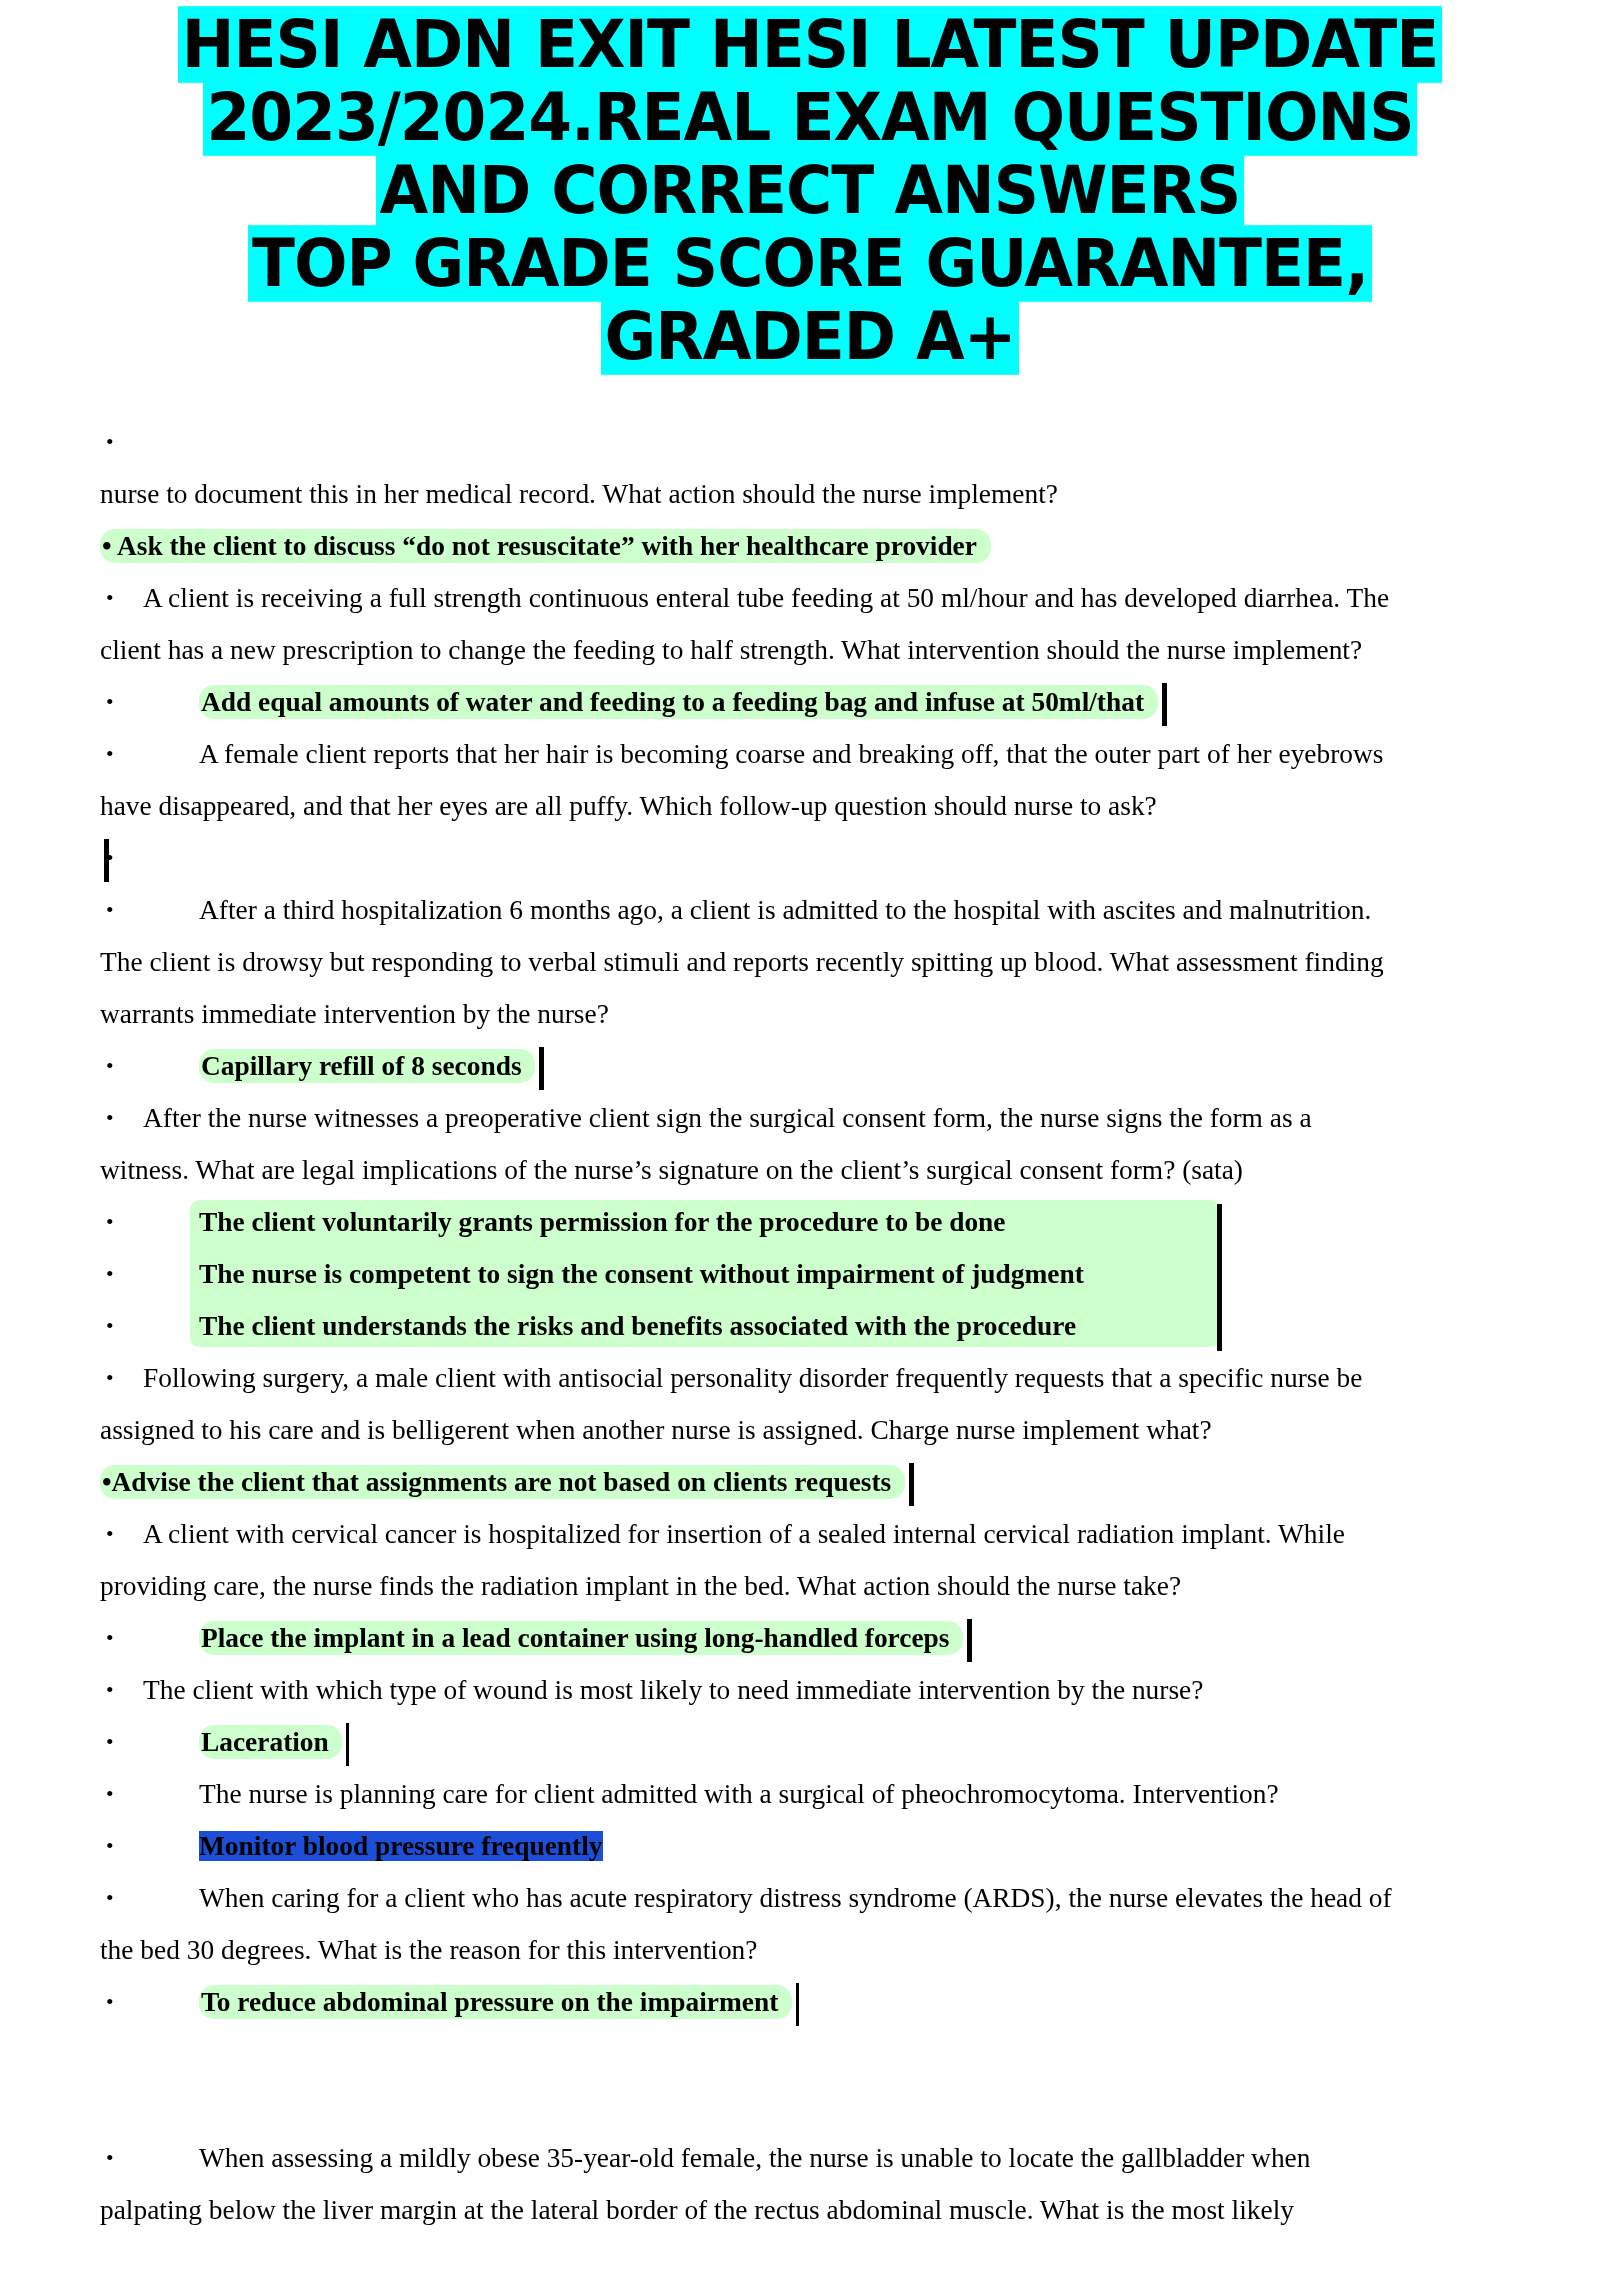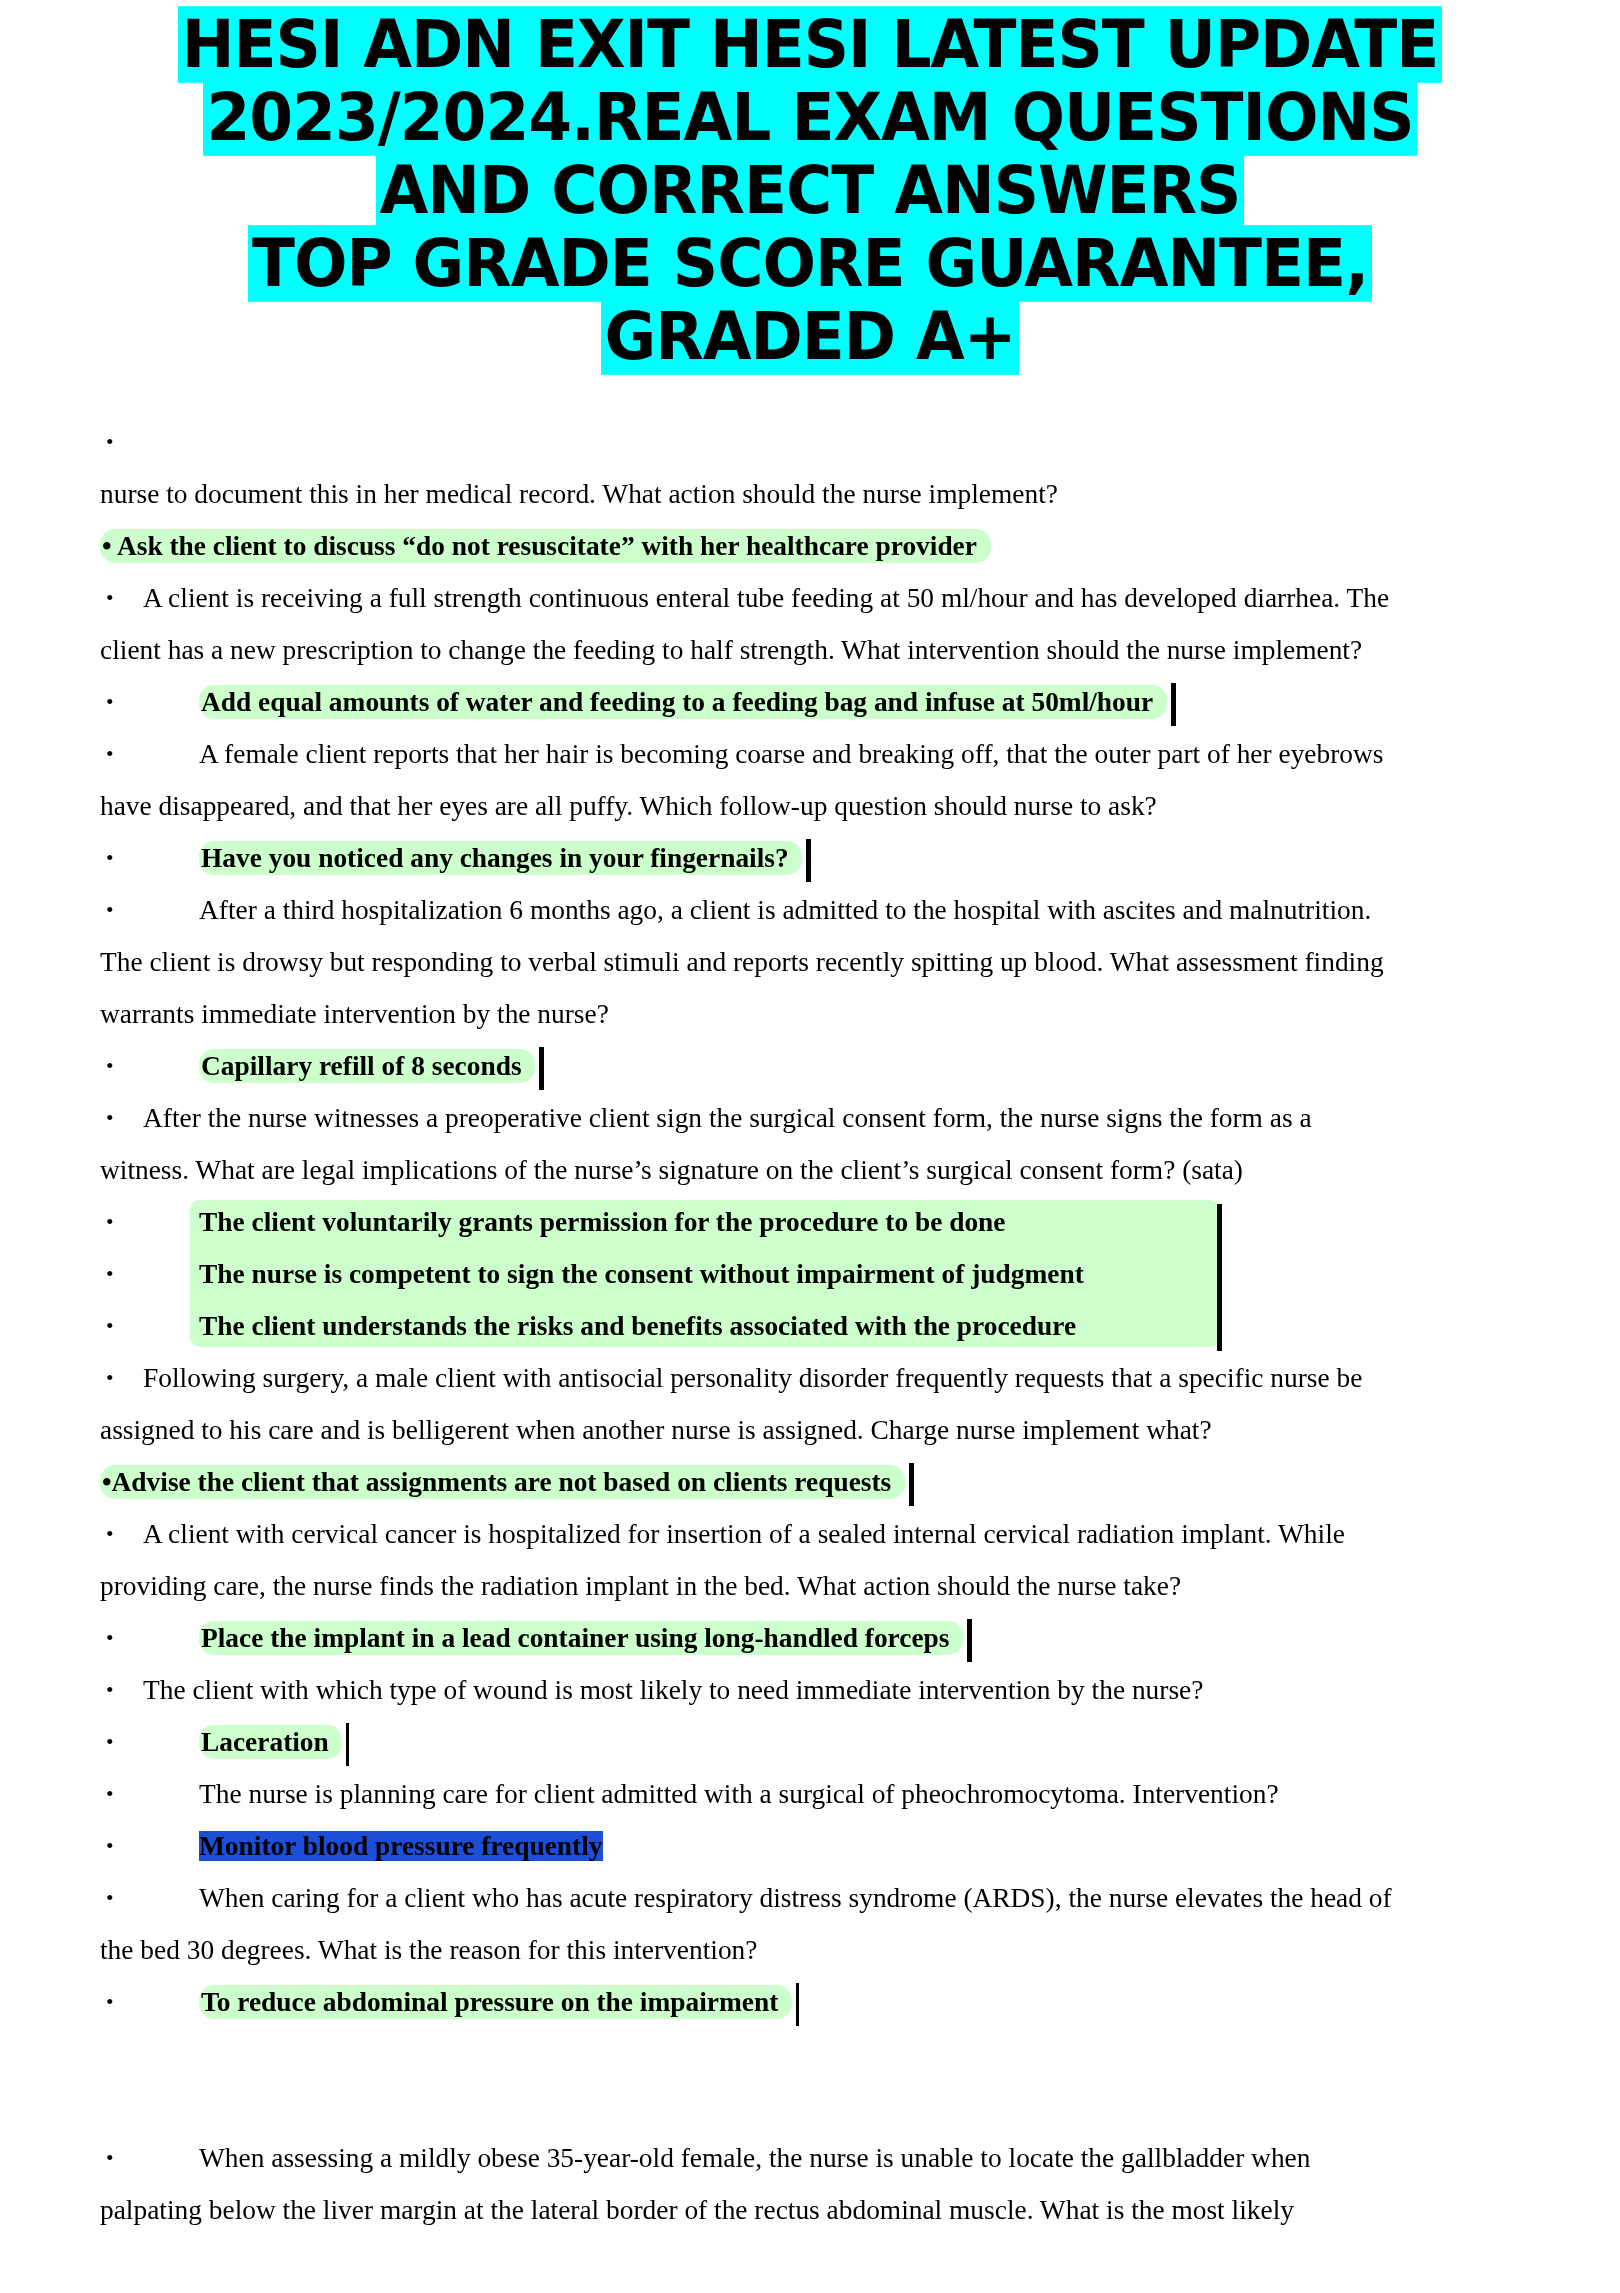--- a/index.html
+++ b/index.html
@@ -35,25 +35,25 @@
 </div>
 
 <div class="body">
 
   <div class="line"><span class="bullet">•</span></div>
   <div class="line"><span>nurse to document this in her medical record. What action should the nurse implement?</span></div>
   <div class="line"><span class="ans hl-green"><span class="inline-bullet">•</span> <span>Ask the client to discuss “do not resuscitate” with her healthcare provider</span></span></div>
 
   <div class="line"><span class="bullet">•</span><span class="q-first">A client is receiving a full strength continuous enteral tube feeding at 50 ml/hour and has developed diarrhea. The</span></div>
   <div class="line"><span>client has a new prescription to change the feeding to half strength. What intervention should the nurse implement?</span></div>
-  <div class="line"><span class="bullet">•</span><span class="q-tab"><span class="ans hl-green">Add equal amounts of water and feeding to a feeding bag and infuse at 50ml/hour</span></span><span class="bar"></span></div>
+  <div class="line"><span class="bullet">•</span><span class="q-tab"><span class="ans hl-green">Add equal amounts of water and feeding to a feeding bag and infuse at 50ml/that</span></span><span class="bar"></span></div>
 
   <div class="line"><span class="bullet">•</span><span class="q-tab">A female client reports that her hair is becoming coarse and breaking off, that the outer part of her eyebrows</span></div>
   <div class="line"><span>have disappeared, and that her eyes are all puffy. Which follow-up question should nurse to ask?</span></div>
-  <div class="line"><span class="bullet">•</span><span class="q-tab"><span class="ans hl-green">Have you noticed any changes in your fingernails?</span></span><span class="bar"></span></div>
+  <div class="line"><span class="bullet">•</span><span class="bar"></span></div>
 
   <div class="line"><span class="bullet">•</span><span class="q-tab">After a third hospitalization 6 months ago, a client is admitted to the hospital with ascites and malnutrition.</span></div>
   <div class="line"><span>The client is drowsy but responding to verbal stimuli and reports recently spitting up blood. What assessment finding</span></div>
   <div class="line"><span>warrants immediate intervention by the nurse?</span></div>
   <div class="line"><span class="bullet">•</span><span class="q-tab"><span class="ans hl-green">Capillary refill of 8 seconds</span></span><span class="bar"></span></div>
 
   <div class="line"><span class="bullet">•</span><span class="q-first">After the nurse witnesses a preoperative client sign the surgical consent form, the nurse signs the form as a</span></div>
   <div class="line"><span>witness. What are legal implications of the nurse’s signature on the client’s surgical consent form? (sata)</span></div>
   <div class="sata-block">
     <div class="green-block"></div>

